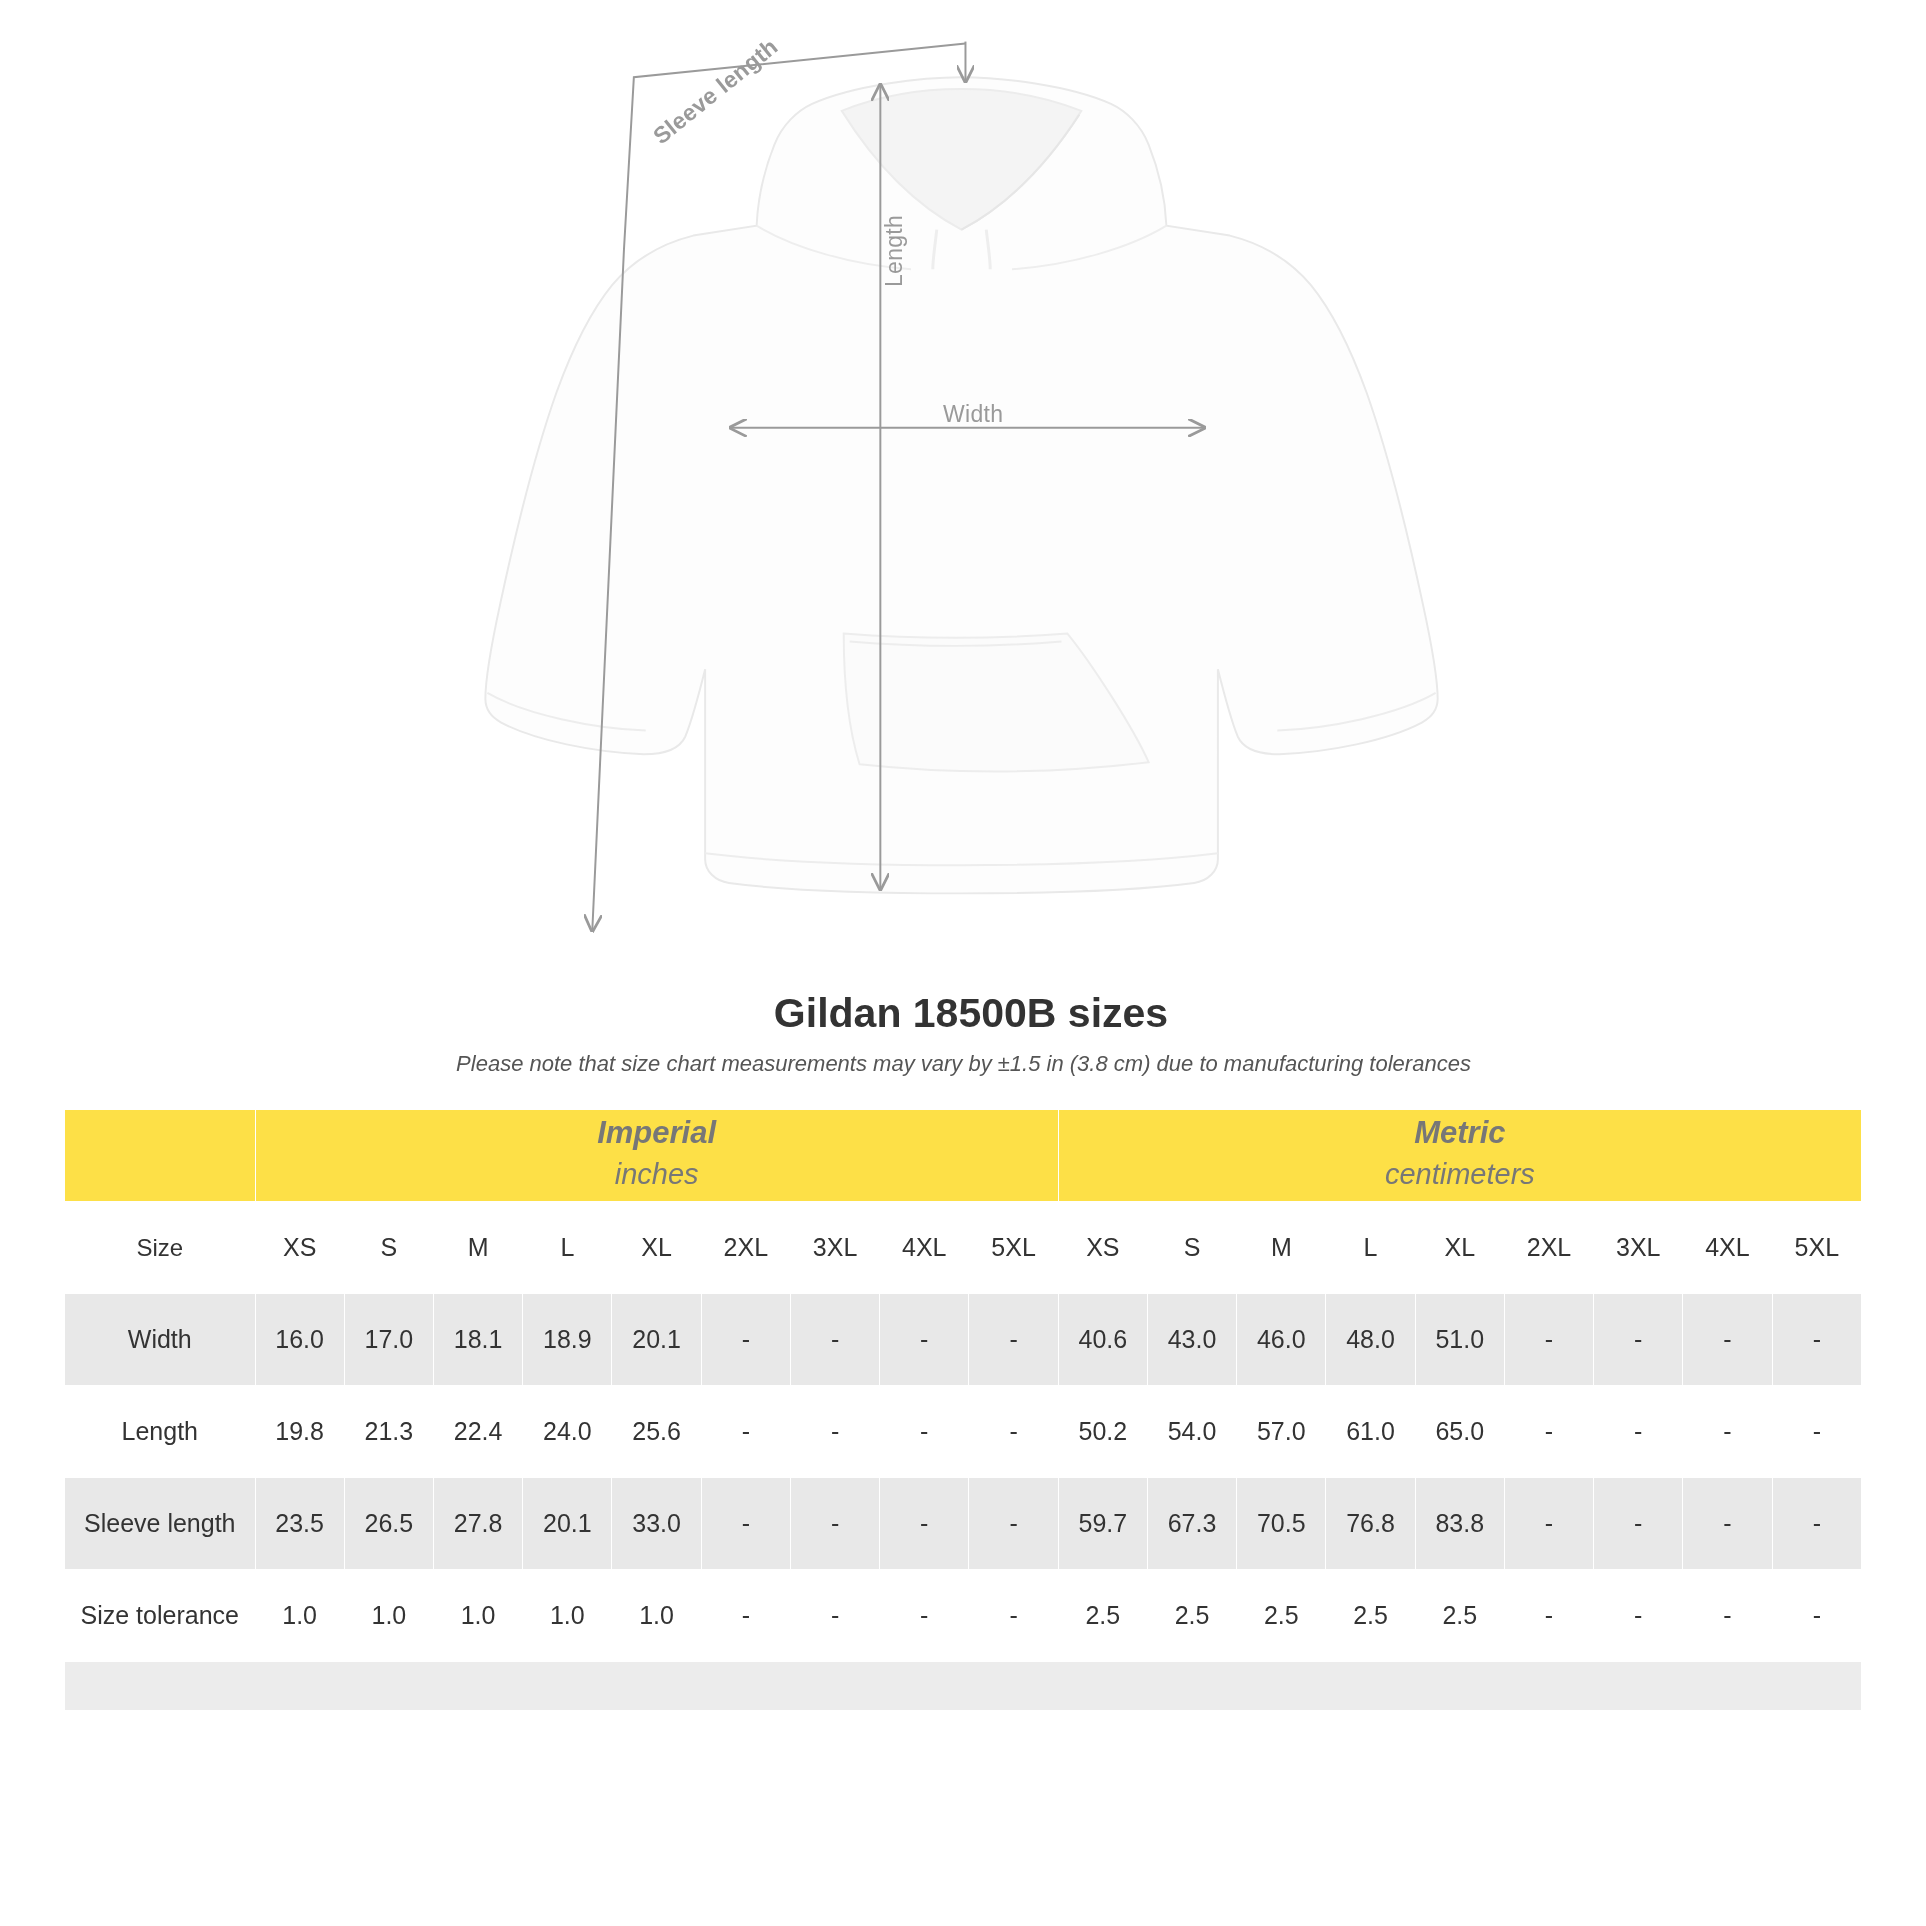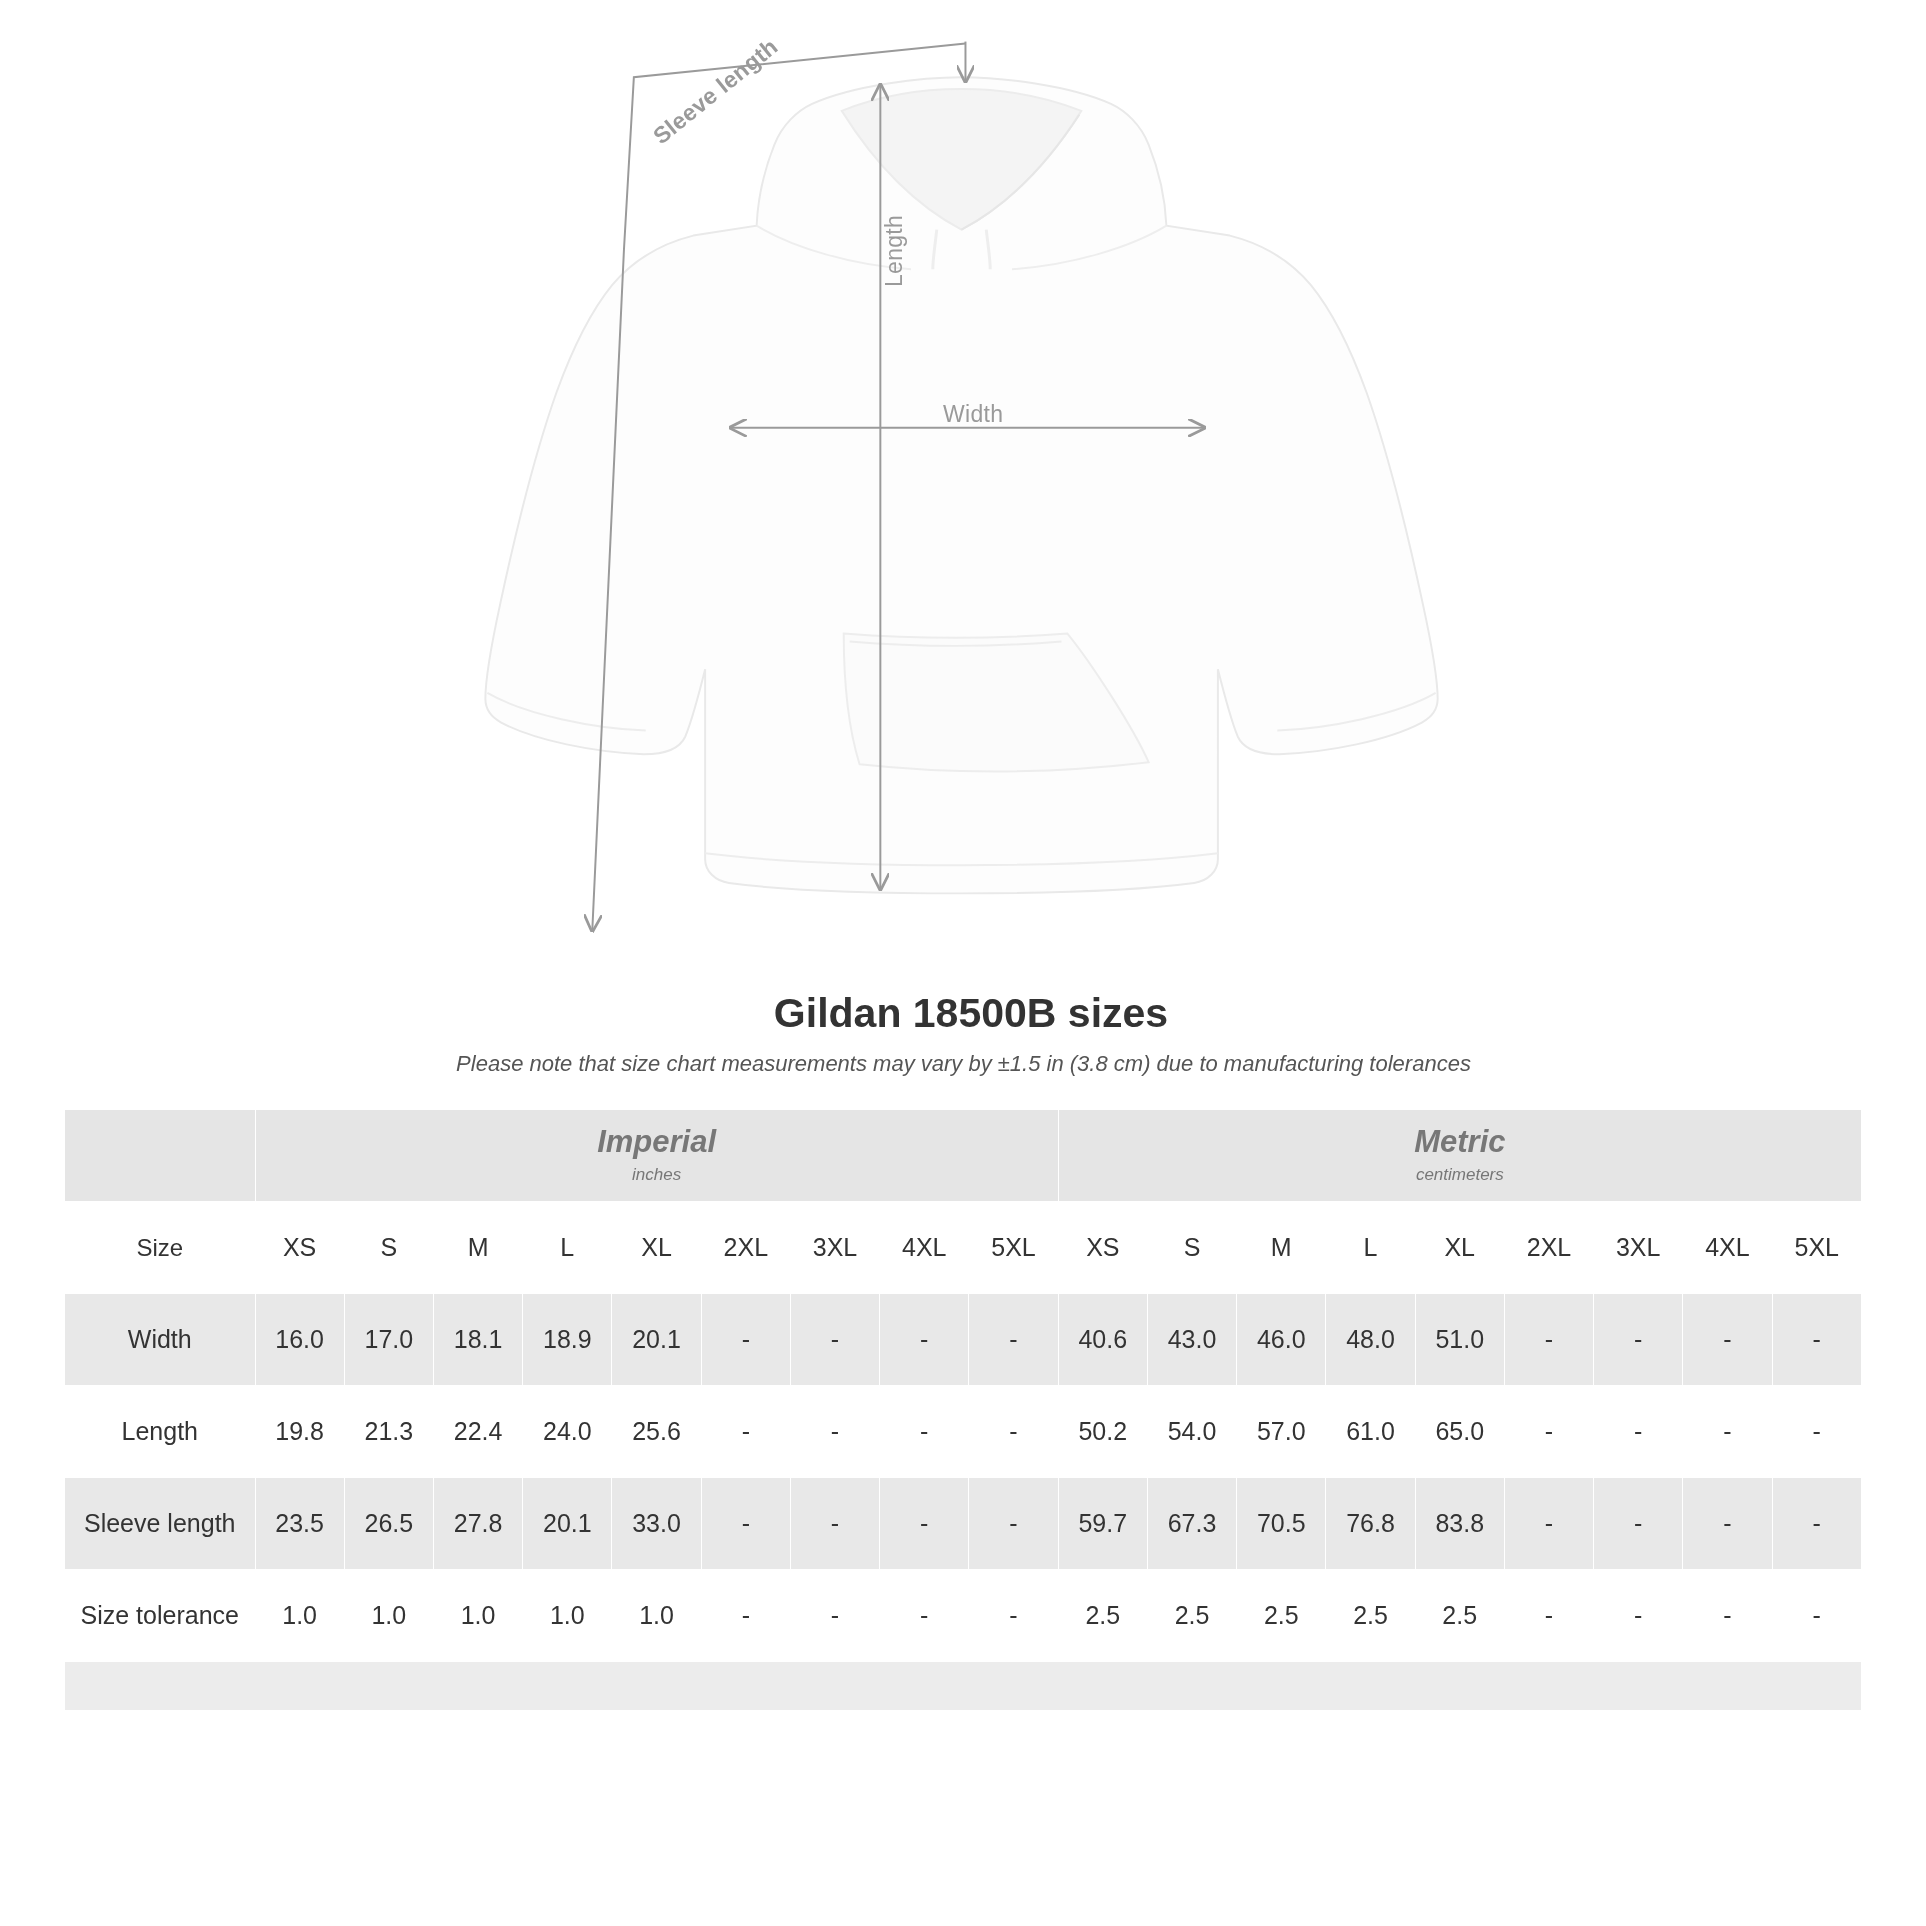--- a/index.html
+++ b/index.html
@@ -86,33 +86,33 @@
   table.size-table td, table.size-table th {
     border: 1px solid #ffffff;
     text-align: center;
     font-size: 25px;
     color: #333333;
     padding: 0;
     height: 91px;
     font-weight: normal;
   }
   .unit-head td {
-    background: #e5e5e5;
+    background: #fde047;
     height: 149px;
     vertical-align: middle;
   }
   .unit-title {
     font-size: 31px;
     font-weight: bold;
     font-style: italic;
     color: #777777;
     line-height: 1.25;
   }
   .unit-sub {
-    font-size: 17px;
+    font-size: 29px;
     font-style: italic;
     color: #777777;
     line-height: 1.5;
   }
   .size-head td {
     background: #ffffff;
     font-weight: bold;
     color: #4d4d4d;
     font-size: 25px;
     height: 93px;

